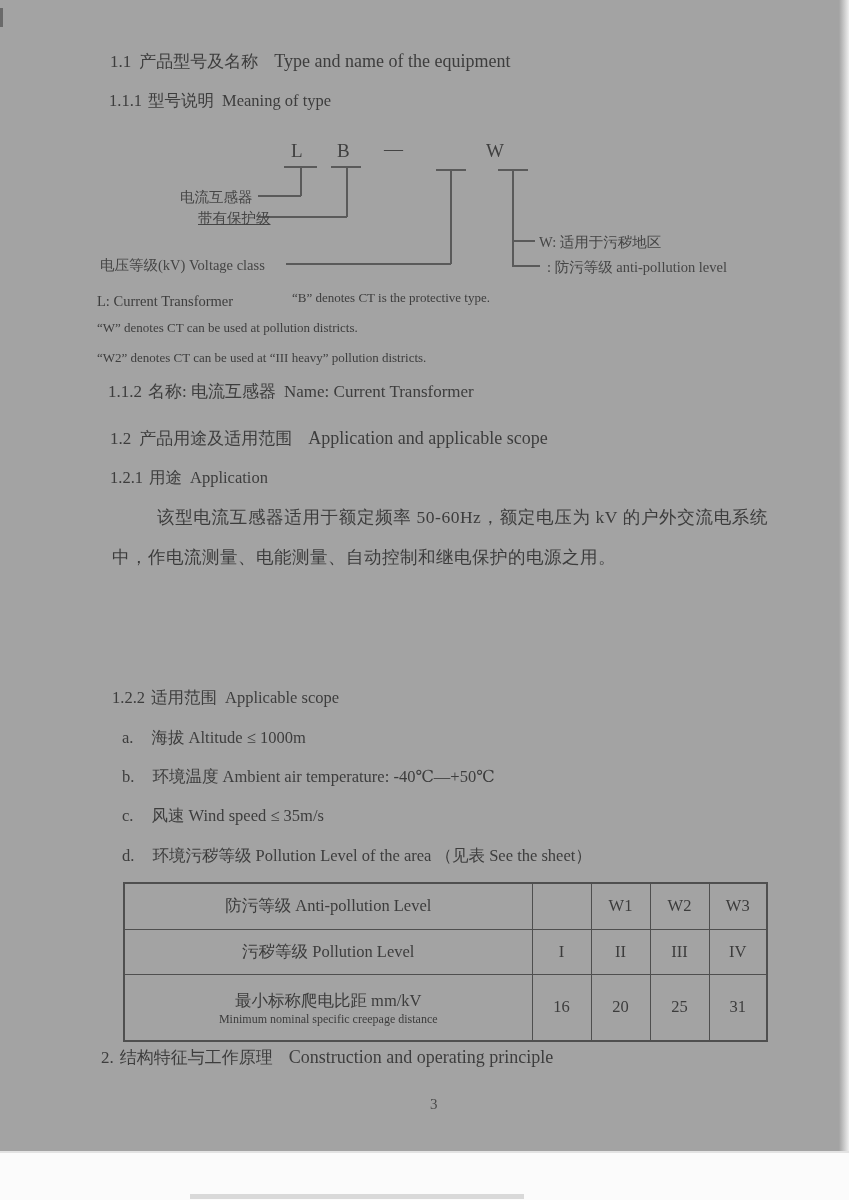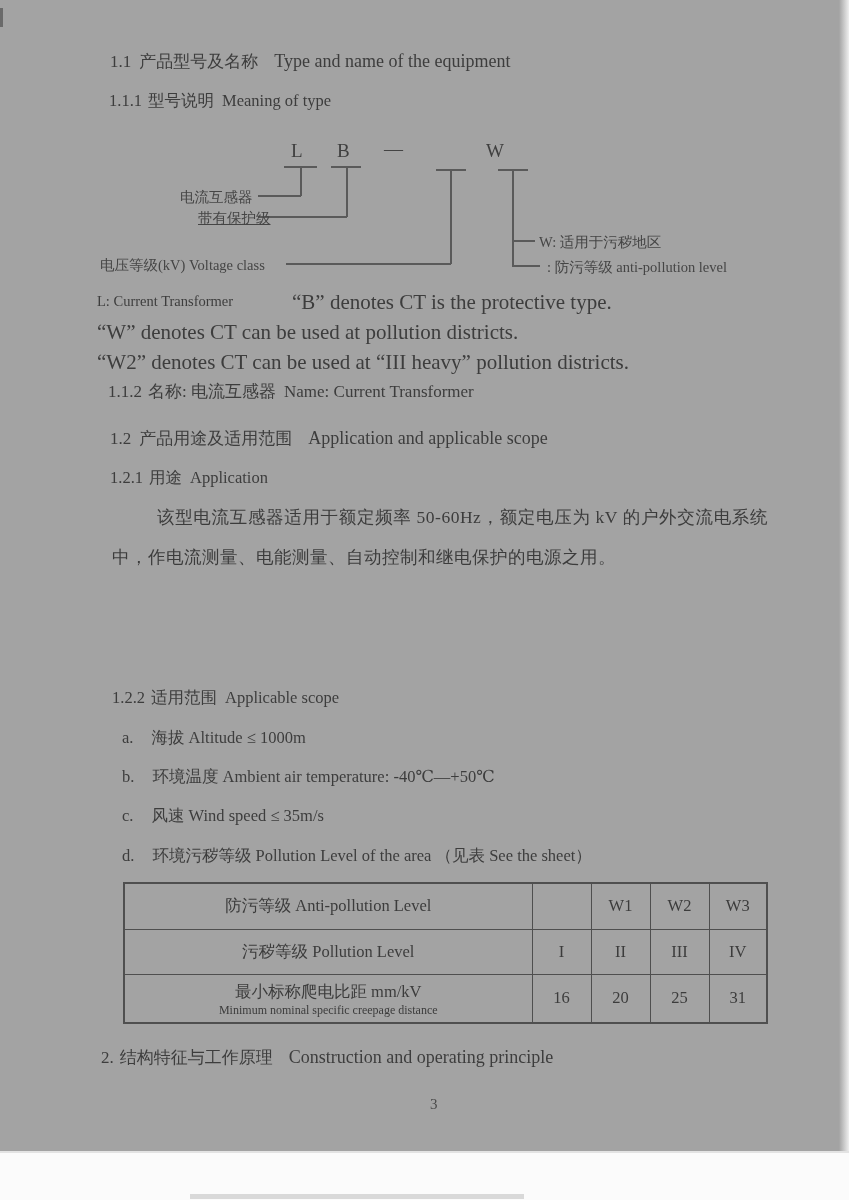--- a/index.html
+++ b/index.html
@@ -36,21 +36,21 @@
   table.ptable{border:2.2px solid #4f4f4f;}
   .r3en{font-size:12px;display:block;}
   .r3zh{display:block;margin-top:2px;}
   
   .artifact{position:absolute;}
   .edge-right{right:0;top:0;width:10px;height:1200px;background:linear-gradient(to left,#eFeFeF,rgba(255,255,255,0));}
   .scanline{left:0;top:1151px;width:849px;height:1.5px;background:#e3e3e3;}
   .below-band{left:0;top:1152px;width:849px;height:48px;background:#fbfbfb;}
   .bottom-strip{left:190px;top:1194px;width:334px;height:5px;background:#d9d9d9;}
   .corner-mark{left:0;top:8px;width:3px;height:19px;background:#6a6a6a;}
-  .notes{font-size:21px;}
+  .notes{font-size:13px;}
   .small-note{font-size:14.5px;}
   .pageno{position:absolute;left:430px;top:1096px;font-size:15px;color:#4a4a4a;}
 </style>
 </head>
 <body>
 
 <div class="page">
 
   <div class="artifact corner-mark"></div>
   <div class="artifact edge-right"></div>
@@ -147,21 +147,21 @@
       <td>W2</td>
       <td>W3</td>
     </tr>
     <tr style="height:45px">
       <td>污秽等级 Pollution Level</td>
       <td>I</td>
       <td>II</td>
       <td>III</td>
       <td>IV</td>
     </tr>
-    <tr style="height:49px">
+    <tr style="height:67px">
       <td>
         <span class="r3zh">最小标称爬电比距  mm/kV</span>
         <span class="r3en">Minimum nominal specific creepage distance</span>
       </td>
       <td>16</td>
       <td>20</td>
       <td>25</td>
       <td>31</td>
     </tr>
   </tbody>

